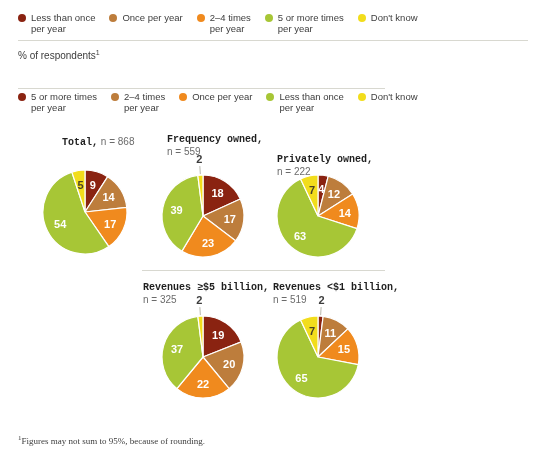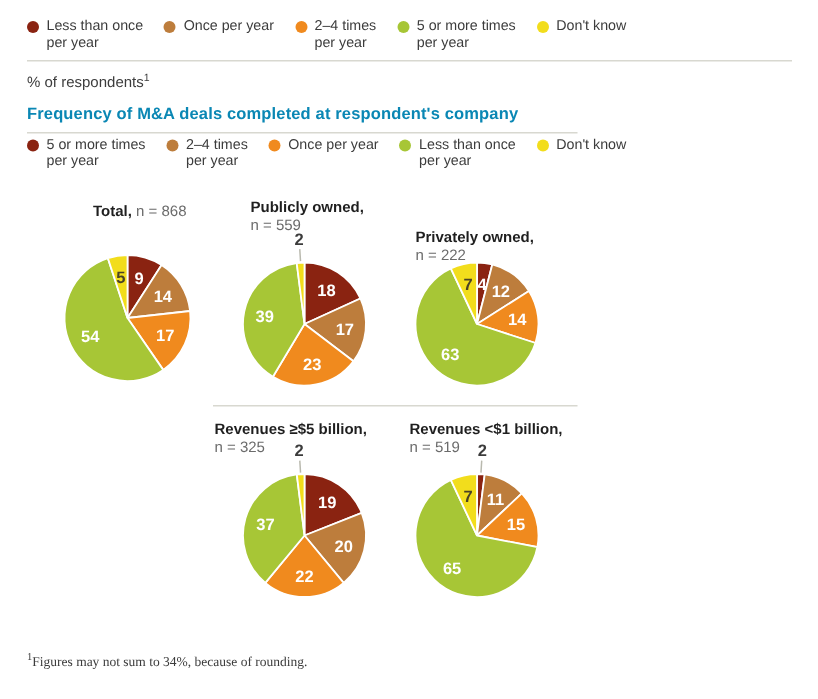--- a/index.html
+++ b/index.html
@@ -91,21 +91,21 @@
   }
   .footnote sup { font-size: 7px; }
 
   
   .panel { position: absolute; }
   .panel-head {
     font-size: 10px;
     line-height: 12px;
     color: #4a4a4a;
   }
-  .panel-head .strong { font-weight: bold; color: #1f1f1f; }
+  .panel-head .strong { font-weight: bold; color: #1f1f1f; font-family: Liberation Mono, monospace; }
   .panel-head .n { color: #6b6b6b; }
   .pie-svg { display: block; }
 
   .slice-label {
     font-size: 11px;
     font-weight: bold;
     fill: #ffffff;
   }
   .slice-label.dark { fill: #4a4225; }
   .slice-label.outside { fill: #3c3c3c; }
@@ -143,21 +143,20 @@
         <span class="legend-dot" style="background: rgb(242, 221, 28);"></span>
         <span class="legend-label">Don't know</span>
       </div>
     </div>
   <div class="rule rule-top"></div>
 
   <div class="respondents">
     <span>% of respondents</span><sup>1</sup>
   </div>
 
-  <div class="chart-title">Frequency of M&amp;A deals completed at respondent's company</div>
   <div class="rule rule-title"></div>
 
   <div class="legend legend-mid">
       <div class="legend-item">
         <span class="legend-dot" style="background: rgb(138, 35, 17);"></span>
         <span class="legend-label">5 or more times
 per year</span>
       </div>
       <div class="legend-item">
         <span class="legend-dot" style="background: rgb(189, 125, 60);"></span>
@@ -188,21 +187,21 @@
         <path d="M 68 68 L 90.71 32.67 A 42 42 0 0 1 109.74 63.34 Z" fill="#bd7d3c" stroke="#ffffff" stroke-width="1.2"></path>
         <path d="M 68 68 L 109.74 63.34 A 42 42 0 0 1 91.82 102.59 Z" fill="#f08a1e" stroke="#ffffff" stroke-width="1.2"></path>
         <path d="M 68 68 L 91.82 102.59 A 42 42 0 1 1 54.89 28.10 Z" fill="#a7c636" stroke="#ffffff" stroke-width="1.2"></path>
         <path d="M 68 68 L 54.89 28.10 A 42 42 0 0 1 68.00 26.00 Z" fill="#f2dd1c" stroke="#ffffff" stroke-width="1.2"></path>
         <text x="75.81" y="45.40" text-anchor="middle" class="slice-label">9</text>
         <text x="91.55" y="57.39" text-anchor="middle" class="slice-label">14</text>
         <text x="93.21" y="83.52" text-anchor="middle" class="slice-label">17</text>
         <text x="43.16" y="84.31" text-anchor="middle" class="slice-label">54</text>
         <text x="63.62" y="44.63" text-anchor="middle" class="slice-label dark">5</text>
       </svg>
-      <div class="panel panel-head" style="left: 167px; top: 133px;"><span class="strong">Publicly owned,</span><br><span class="n">n = 559</span></div>
+      <div class="panel panel-head" style="left: 167px; top: 133px;"><span class="strong">Frequency owned,</span><br><span class="n">n = 559</span></div>
       <svg width="134" height="134" class="pie-svg panel" style="left: 136px; top: 149px;">
         <path d="M 67 67 L 67.00 26.00 A 41 41 0 0 1 104.29 49.97 Z" fill="#8a2311" stroke="#ffffff" stroke-width="1.2"></path>
         <path d="M 67 67 L 104.29 49.97 A 41 41 0 0 1 99.63 91.83 Z" fill="#bd7d3c" stroke="#ffffff" stroke-width="1.2"></path>
         <path d="M 67 67 L 99.63 91.83 A 41 41 0 0 1 45.94 102.18 Z" fill="#f08a1e" stroke="#ffffff" stroke-width="1.2"></path>
         <path d="M 67 67 L 45.94 102.18 A 41 41 0 0 1 61.81 26.33 Z" fill="#a7c636" stroke="#ffffff" stroke-width="1.2"></path>
         <path d="M 67 67 L 61.81 26.33 A 41 41 0 0 1 67.00 26.00 Z" fill="#f2dd1c" stroke="#ffffff" stroke-width="1.2"></path>
         <text x="81.63" y="48.24" text-anchor="middle" class="slice-label">18</text>
         <text x="93.89" y="74.00" text-anchor="middle" class="slice-label">17</text>
         <text x="72.12" y="97.57" text-anchor="middle" class="slice-label">23</text>
         <text x="40.51" y="65.46" text-anchor="middle" class="slice-label">39</text>
@@ -246,16 +245,16 @@
         <line x1="69.64" y1="25.08" x2="70.14" y2="17.10" class="leader"></line>
         <text x="70.58" y="14.11" text-anchor="middle" class="slice-label outside">2</text>
         <text x="79.28" y="46.89" text-anchor="middle" class="slice-label">11</text>
         <text x="92.99" y="63.45" text-anchor="middle" class="slice-label">15</text>
         <text x="50.41" y="92.38" text-anchor="middle" class="slice-label">65</text>
         <text x="61.10" y="44.59" text-anchor="middle" class="slice-label dark">7</text>
       </svg>
     </div>
 
   <div class="footnote">
-    <sup>1</sup><span>Figures may not sum to 34%, because of rounding.</span>
+    <sup>1</sup><span>Figures may not sum to 95%, because of rounding.</span>
   </div>
 
 </div>
 
 </body></html>

